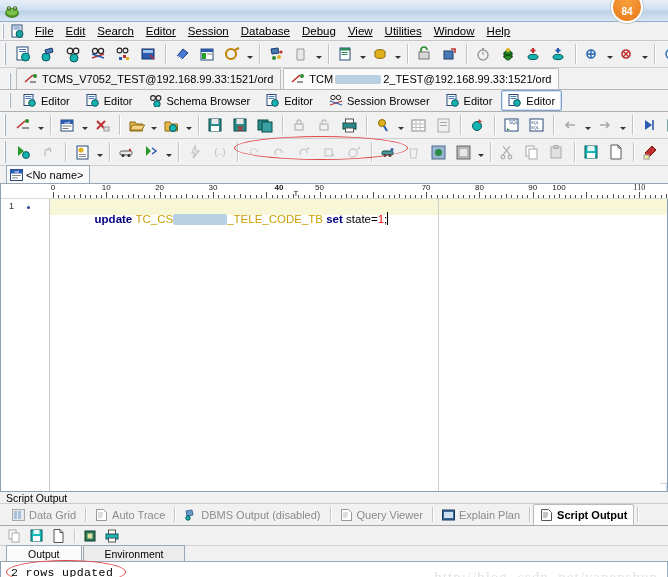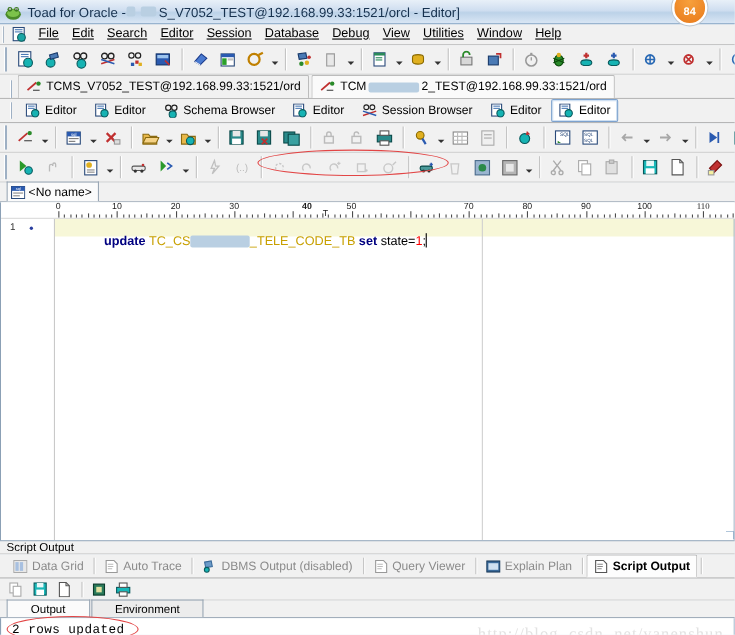--- a/index.html
+++ b/index.html
@@ -189,26 +189,20 @@
       <svg width="16" height="16" viewBox="0 0 16 16">
         <ellipse cx="8" cy="10" rx="7" ry="5" fill="#4a8a2a"></ellipse>
         <ellipse cx="8" cy="9" rx="5.5" ry="3.5" fill="#7cc24a"></ellipse>
         <circle cx="5" cy="5.5" r="2.2" fill="#3c7a22"></circle>
         <circle cx="11" cy="5.5" r="2.2" fill="#3c7a22"></circle>
         <circle cx="5" cy="5.2" r="1" fill="#fff"></circle>
         <circle cx="11" cy="5.2" r="1" fill="#fff"></circle>
         <circle cx="5" cy="5.2" r="0.5" fill="#000"></circle>
         <circle cx="11" cy="5.2" r="0.5" fill="#000"></circle>
       </svg>
-    </span>
-    <span class="title-text">
-      <span>Toad for Oracle - </span>
-      <span class="redact" style="width:8px;height:9px;margin:0 1px;"></span>
-      <span class="redact" style="width:14px;height:9px;margin:0 2px 0 4px;"></span>
-      <span>S_V7052_TEST@192.168.99.33:1521/orcl - Editor]</span>
     </span>
     <div class="badge-84">84</div>
   </div>
 
   <div class="menubar">
     <span class="gripper"></span>
     <span class="menu-ico">
       <svg width="15" height="15" viewBox="0 0 15 15">
         <rect x="2" y="1" width="10" height="12" fill="#fff" stroke="#2a4a7a"></rect>
         <rect x="3.5" y="2.5" width="7" height="1" fill="#4a7ab5"></rect>
@@ -1004,21 +998,21 @@
         <span class="rnum" style="left: 52px;">0</span>
         <span class="rnum" style="left: 105.3px;">10</span>
         <span class="rnum" style="left: 158.6px;">20</span>
         <span class="rnum" style="left: 211.9px;">30</span>
         <span class="rnum" style="left: 278px; font-weight: bold;">40</span>
         <span class="rnum" style="left: 318.5px;">50</span>
         <span class="rnum" style="left: 371.8px; margin-top: 24px;">60</span>
         <span class="rnum" style="left: 425.1px;">70</span>
         <span class="rnum" style="left: 478.4px;">80</span>
         <span class="rnum" style="left: 531.7px;">90</span>
-        <span class="rnum" style="left: 585px;">100</span>
+        <span class="rnum" style="left: 558px;">100</span>
         <span class="rnum" style="left: 638.3px; font-family: Liberation Serif, serif;">110</span>
         <span class="rtab" style="left: 286.52px;">T</span>
       </div>
 
     <div class="code-area">
       <div class="hl-line"></div>
       <div class="gutter">
         <span class="lnum">1</span>
         <span class="bkdot"></span>
       </div>

